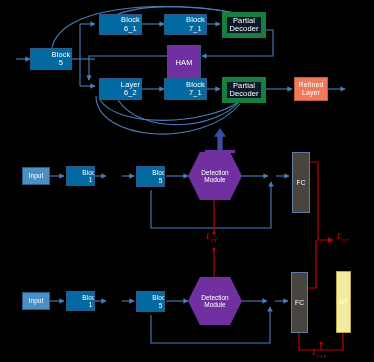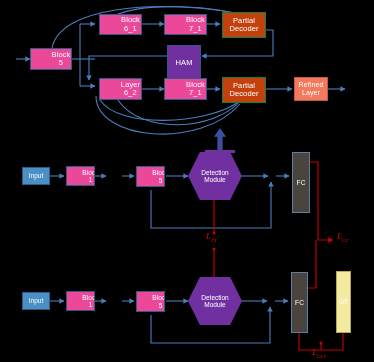--- a/index.html
+++ b/index.html
@@ -28,27 +28,27 @@
     display: flex;
     align-items: center;
     justify-content: center;
     text-align: center;
     color: #ffffff;
     line-height: 1.08;
     letter-spacing: 0.1px;
     overflow: hidden;
   }
   .green {
-    background: #ec4899;
+    background: #0369a1;
     border: 1px solid #2e5a8a;
     padding-left: 20px;
   }
   .navy {
-    background: #c2410c;
-    border: 1px solid #15803d;
+    background: #0f172a;
+    border: 5px solid #15803d;
   }
   .purple-box {
     background: #7030a0;
     border: 1px solid #2e5a8a;
   }
   .salmon {
     background: #f2795b;
     border: 1px solid #c05a40;
   }
   .blue-in {

